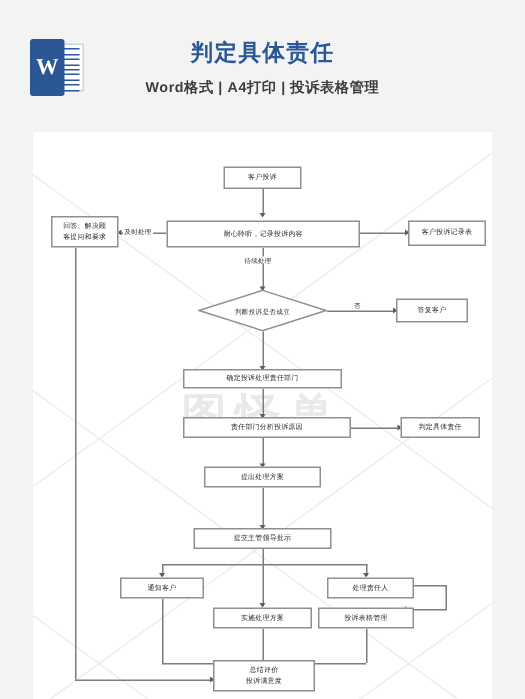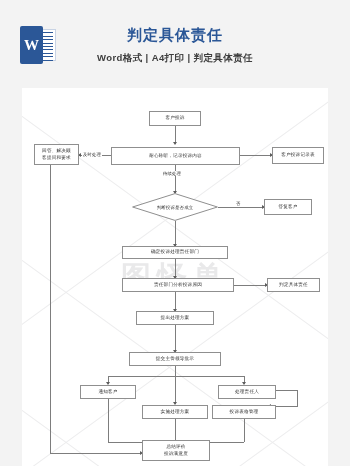--- a/index.html
+++ b/index.html
@@ -105,21 +105,21 @@
           <i></i>
           <i></i>
           <i></i>
           <i></i>
       </div>
       <div class="wi-block"></div>
       <div class="wi-w">W</div>
     </div>
 
     <div class="title">判定具体责任</div>
-    <div class="subtitle">Word格式 | A4打印 | 判定具体责任</div>
+    <div class="subtitle">Word格式 | A4打印 | 投诉表格管理</div>
   </div>
 
   <div class="paper">
 
     <div class="wm">
       <div class="wm-line" style="left:-30px;top:6px;transform:rotate(36deg);"></div>
       <div class="wm-line" style="left:-30px;top:150px;transform:rotate(36deg);"></div>
       <div class="wm-line" style="left:-30px;top:300px;transform:rotate(36deg);"></div>
       <div class="wm-line" style="left:340px;top:-10px;transform:rotate(144deg);"></div>
       <div class="wm-line" style="left:340px;top:140px;transform:rotate(144deg);"></div>

